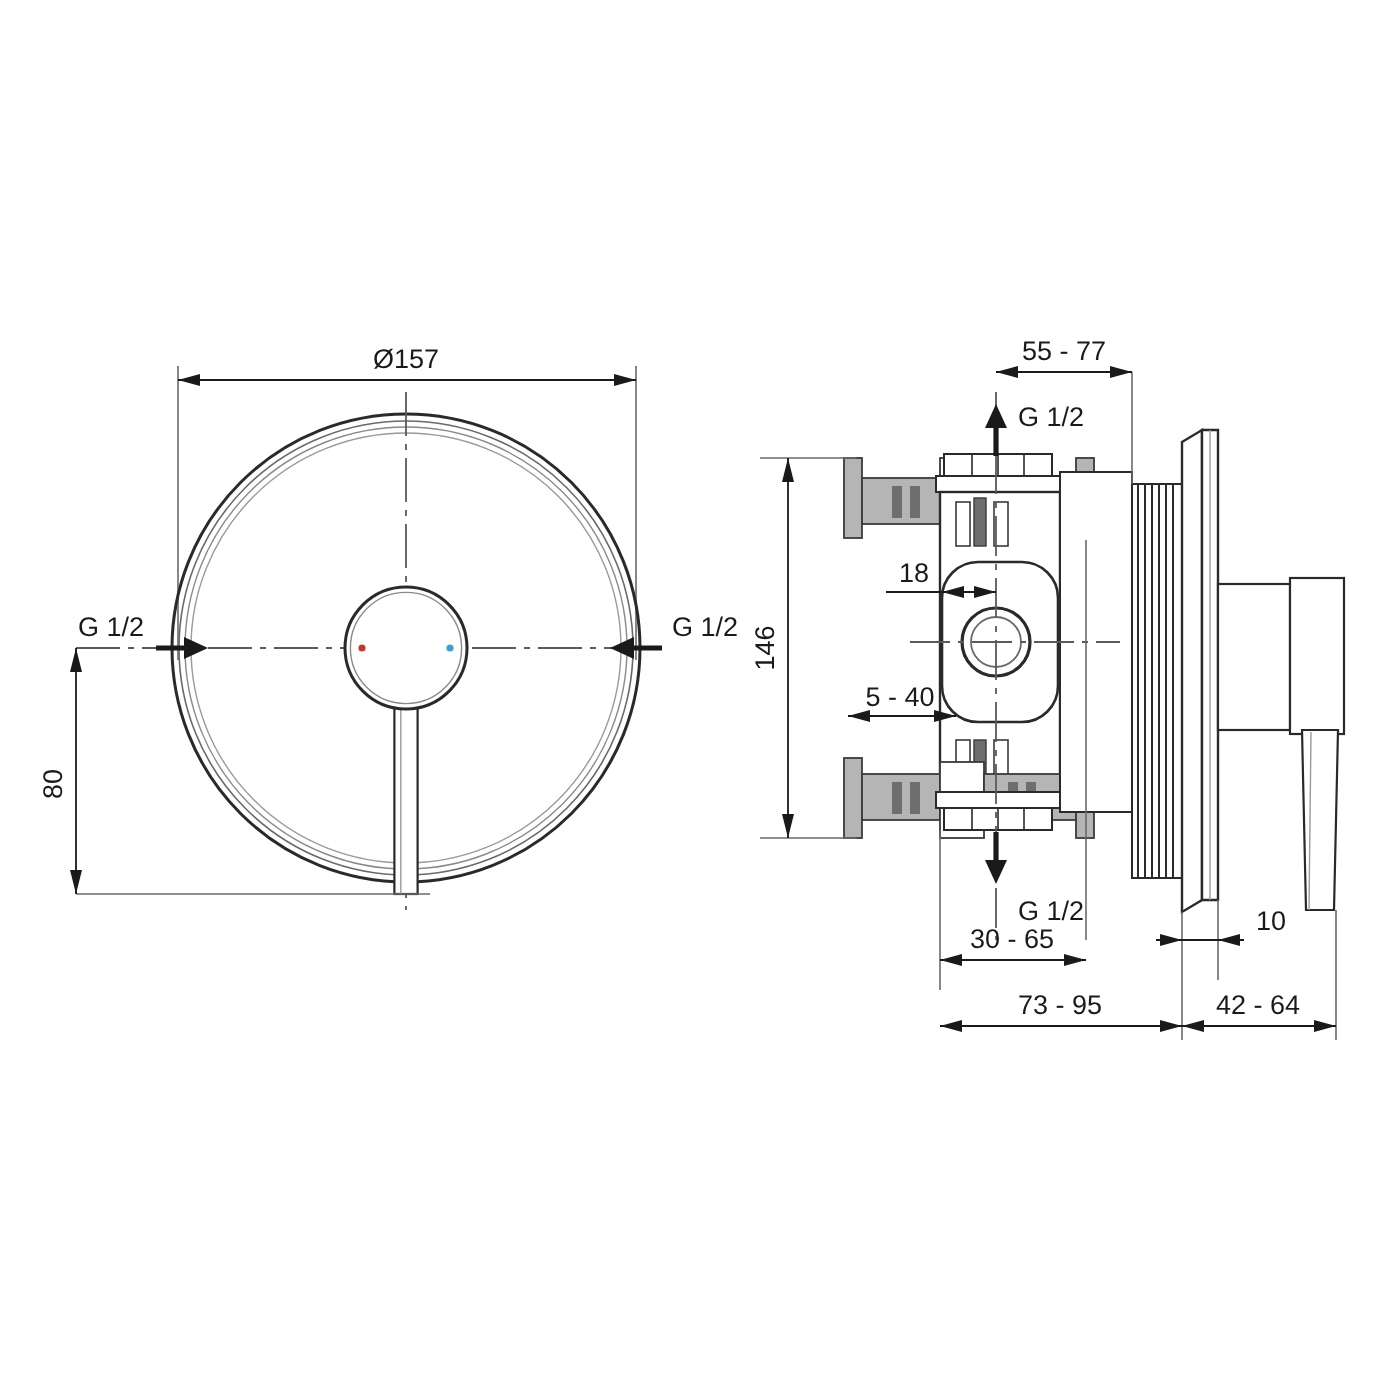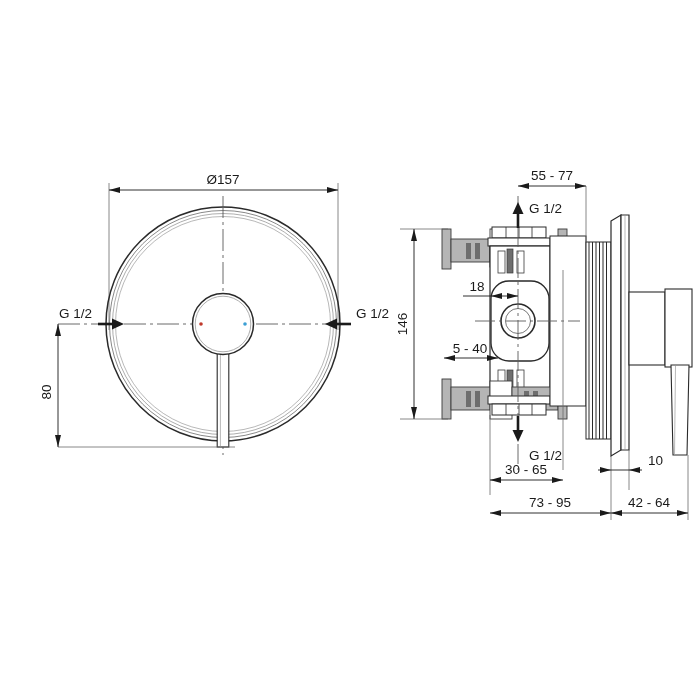--- a/index.html
+++ b/index.html
@@ -1,18 +1,18 @@
 <!DOCTYPE html>
 <html><head>
 <meta charset="utf-8">
 <style>
   html,body{margin:0;padding:0;background:#ffffff;}
   body{width:700px;height:700px;overflow:hidden;
        font-family:"Liberation Sans",sans-serif;color:#1a1a1a;}
-  #stage{position:relative;width:604px;height:700px;margin-left:20px;}
+  #stage{position:relative;width:604px;height:700px;}
   svg{display:block;}
   text{font-family:"Liberation Sans",sans-serif;fill:#1a1a1a;}
   .dimtxt{font-size:13.5px;}
   .gtxt{font-size:13.5px;}
 </style>
 </head>
 <body>
 
 <div id="stage">
 <svg width="700" height="700" viewBox="0 0 700 700">

